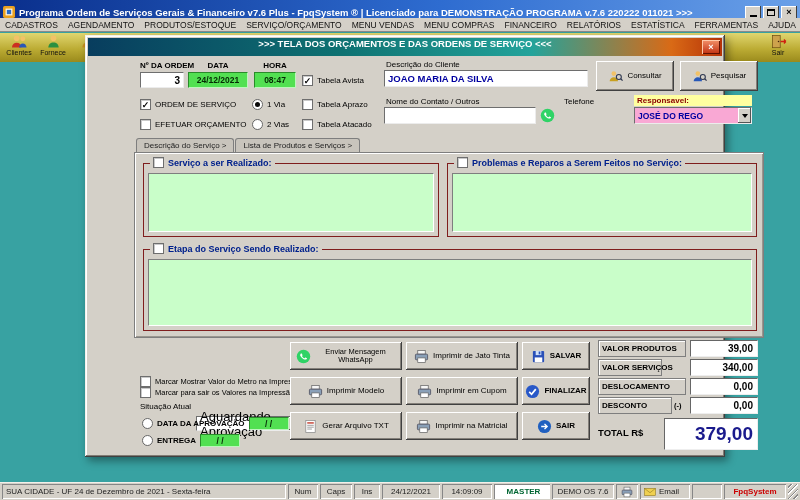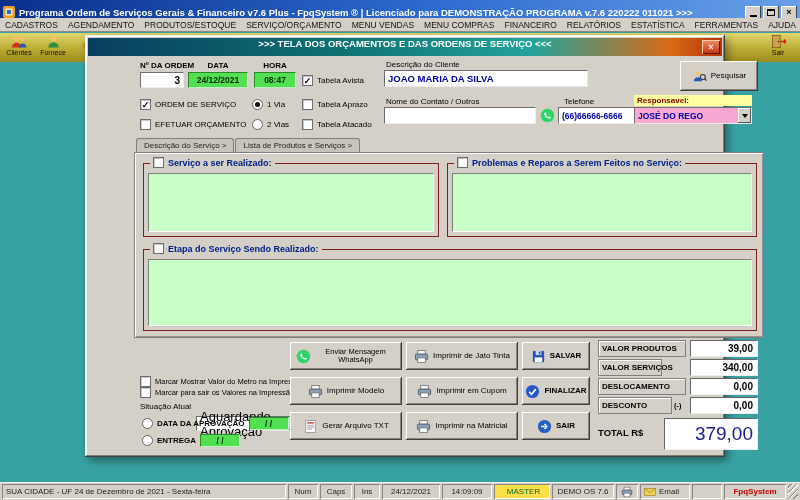--- a/index.html
+++ b/index.html
@@ -29,21 +29,21 @@
   .tool svg { width:17px; height:15px; }
   .tool .tlb { font-size:7px; color:#101010; white-space:nowrap; }
   .tool-sair { position:absolute; right:6px; top:1px; }
 
   
   .statusbar { position:absolute; left:0; bottom:0; width:800px; height:18px; background:#d4d0c8;
     border-top:1px solid #f2f0ea; display:flex; gap:2px; padding:1px 2px; }
   .sp { box-shadow:inset 1px 1px 0 #868686, inset -1px -1px 0 #fff;
     display:flex; align-items:center; gap:3px; padding:0 4px; font-size:8px; color:#222;
     white-space:nowrap; overflow:hidden; }
-  .sp.green { background:#fde047; font-weight:normal; color:#063; justify-content:center;padding-left:7px; }
+  .sp.green { background:#ffffff; font-weight:bold; color:#063; justify-content:center;padding-left:7px; }
   .sp.brand { color:#cc0000; font-weight:bold; }
   .grip { width:10px; background:
     repeating-linear-gradient(135deg, transparent 0 2px, #888 2px 3px, #fff 3px 4px); }
 
   
   .dialog { position:absolute; left:85px; top:35px; width:640px; height:422px; background:#d4d0c8;
     box-shadow:inset -1px -1px 0 #404040, inset 1px 1px 0 #f4f2ec, inset -2px -2px 0 #807c74, inset 2px 2px 0 #fff,
       3px 4px 8px rgba(0,0,0,.38); z-index:5; }
   .dlg-title { position:absolute; left:3px; top:3px; right:3px; height:18px;
     background:linear-gradient(90deg,#083d5e,#0e7272 40%,#23a39b 70%,#d96a16 92%,#b53208);
@@ -97,21 +97,21 @@
 
   .grp { position:absolute; border:1px solid #7f1d1d; }
   .grp-label { position:absolute; top:-7px; left:6px; background:#d4d0c8; padding:0 3px;
     display:flex; align-items:center; gap:4px; color:#00218c; font-weight:bold; font-size:9px; white-space:nowrap; }
   .grp .memo { position:absolute; left:4px; right:4px; top:9px; bottom:4px; }
 
   .vlabel { background:#d4d0c8; border:1px solid #7e7e7e; box-shadow:inset 1px 1px 0 #fff;
     font-weight:bold; font-size:8px; display:flex; align-items:center; padding:0 3px; white-space:nowrap;text-align:right; }
   .vbox { background:#fff; border:1px solid; border-color:#666 #eee #eee #666;
     font-weight:bold; font-size:10px; display:flex; align-items:center; justify-content:flex-end; padding:0 4px; }
-  .total-num { font-size:19px; font-weight:normal; color:#1a1a8c; }
+  .total-num { font-size:19px; font-weight:bold; color:#1a1a8c; }
   .minus { font-size:7.5px; font-weight:bold; }
 </style>
 </head>
 <body>
 
 <div id="screen">
 
   <div class="titlebar">
     <svg viewBox="0 0 14 14" width="12" height="12">
         <rect width="14" height="14" rx="2" fill="#e8a020"></rect>
@@ -202,20 +202,29 @@
       <div class="abs chk-row" style="left:170px;top:19px">
         <span class="cbx">
             <span>✓</span>
           </span>
         <span class="lb">Tabela Avista</span>
       </div>
 
       <span class="abs lb" style="left:254px;top:4px">Descrição do Cliente</span>
       <div class="abs fld navy" style="left:252px;top:14px;width:204px;height:17px;font-size:9.5px">JOAO MARIA DA SILVA</div>
 
+      <div class="abs btn" style="left:464px;top:5px;width:78px;height:30px">
+        <svg viewBox="0 0 18 16">
+            <circle cx="7" cy="4.5" r="2.8" fill="#f2c268"></circle>
+            <path d="M2 13.8c0-3 2.2-5 5-5s5 2 5 5z" fill="#c8a020"></path>
+            <circle cx="13" cy="8.5" r="3" fill="none" stroke="#303850" stroke-width="1.3"></circle>
+            <path d="M15.2 10.7l2.3 2.3" stroke="#303850" stroke-width="1.5"></path>
+          </svg>
+        <span class="bt">Consultar</span>
+      </div>
       <div class="abs btn" style="left:548px;top:5px;width:78px;height:30px">
         <svg viewBox="0 0 18 16">
             <circle cx="7" cy="4.5" r="2.8" fill="#f2c268"></circle>
             <path d="M2 13.8c0-3 2.2-5 5-5s5 2 5 5z" fill="#2858b8"></path>
             <circle cx="13" cy="8.5" r="3" fill="none" stroke="#303850" stroke-width="1.3"></circle>
             <path d="M15.2 10.7l2.3 2.3" stroke="#303850" stroke-width="1.5"></path>
           </svg>
         <span class="bt">Pesquisar</span>
       </div>
 
@@ -235,21 +244,20 @@
       </div>
 
       <span class="abs lb" style="left:254px;top:41px">Nome do Contato / Outros</span>
       <div class="abs fld" style="left:252px;top:51px;width:152px;height:17px"></div>
 
       <svg class="abs" viewBox="0 0 16 16" style="left:408px;top:52px;width:15px;height:15px">
           <circle cx="8" cy="8" r="7.2" fill="#2fd366"></circle>
           <path d="M11.3 9.7c-.2-.1-1.1-.5-1.2-.6-.2-.1-.3-.1-.4.1-.1.2-.4.5-.5.6-.1.1-.2.2-.4.1-1.1-.5-1.8-1.3-2.3-2.2-.1-.2 0-.3.1-.4l.3-.4c.1-.1.1-.2 0-.4-.1-.1-.4-1-.6-1.4-.1-.3-.3-.3-.4-.3h-.4c-.2 0-.5.1-.6.4-.6.7-.6 1.7 0 2.6.8 1.3 1.9 2.4 3.3 3 1.1.5 1.9.4 2.4.3.4-.1.9-.4 1-.8.1-.3.1-.5-.1-.6z" fill="#fff"></path>
         </svg>
       <span class="abs lb" style="left:432px;top:41px">Telefone</span>
-      <div class="abs fld navy" style="left:426px;top:51px;width:97px;height:17px;font-size:8.5px">(66)66666-6666</div>
 
       <div class="abs ystrip" style="left:502px;top:39px;width:118px;height:11px">Responsavel:</div>
       <div class="abs dd yellow" style="left:502px;top:51px;width:118px;height:17px">
         <span>JOSÉ DO REGO</span>
         <span class="ddbtn">
             <span class="arr"></span>
           </span>
       </div>
 
       <div class="abs chk-row" style="left:8px;top:63px">

